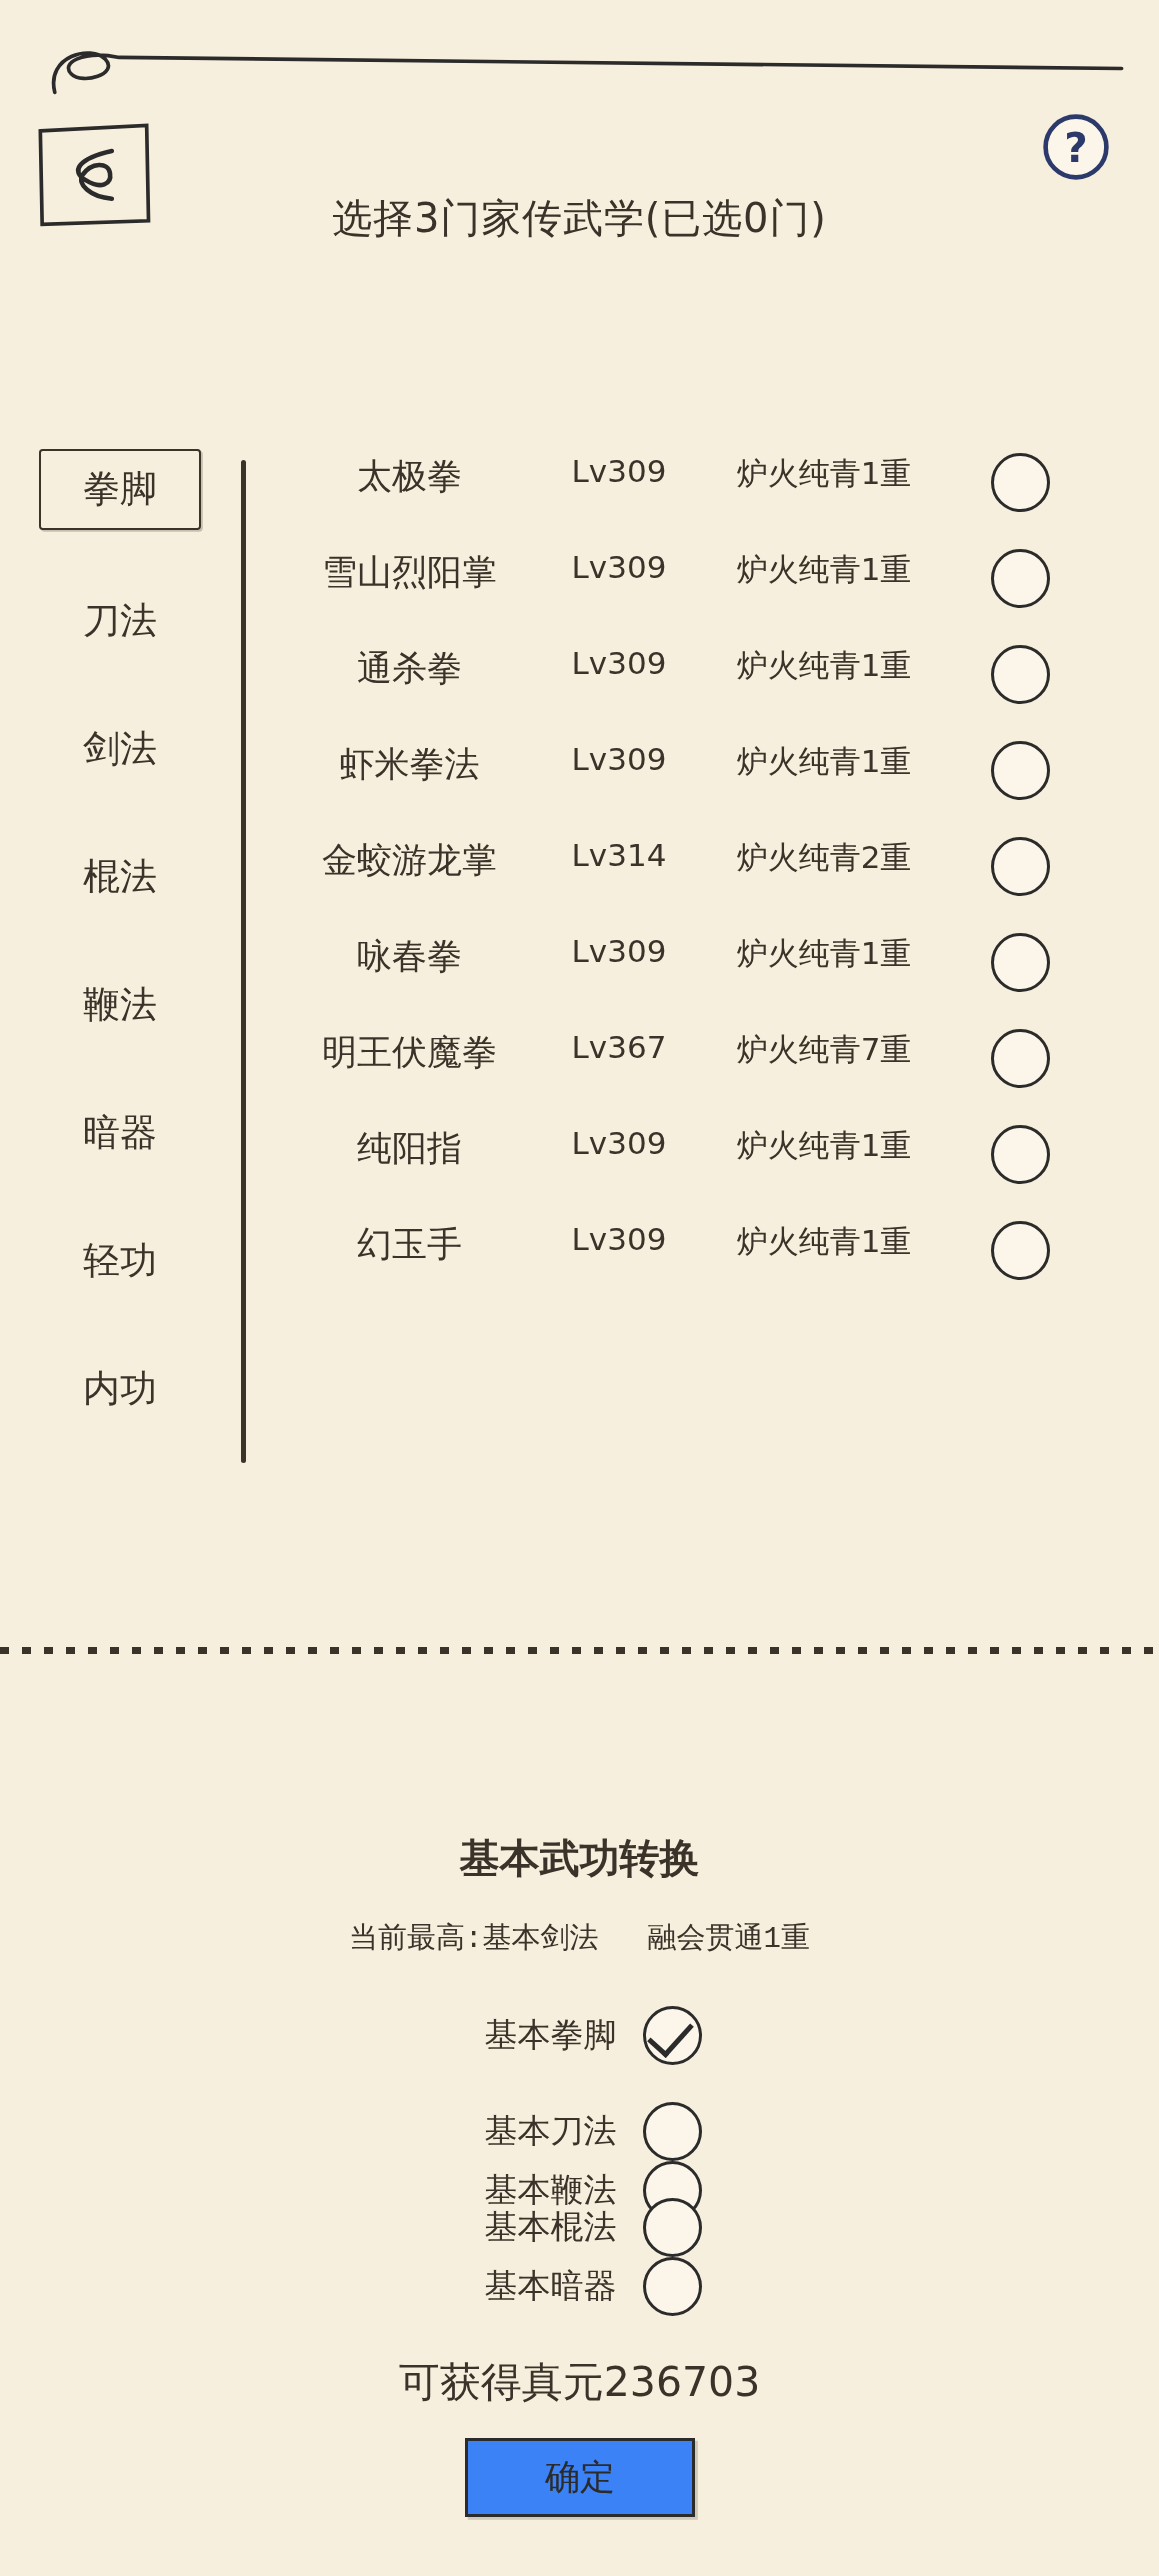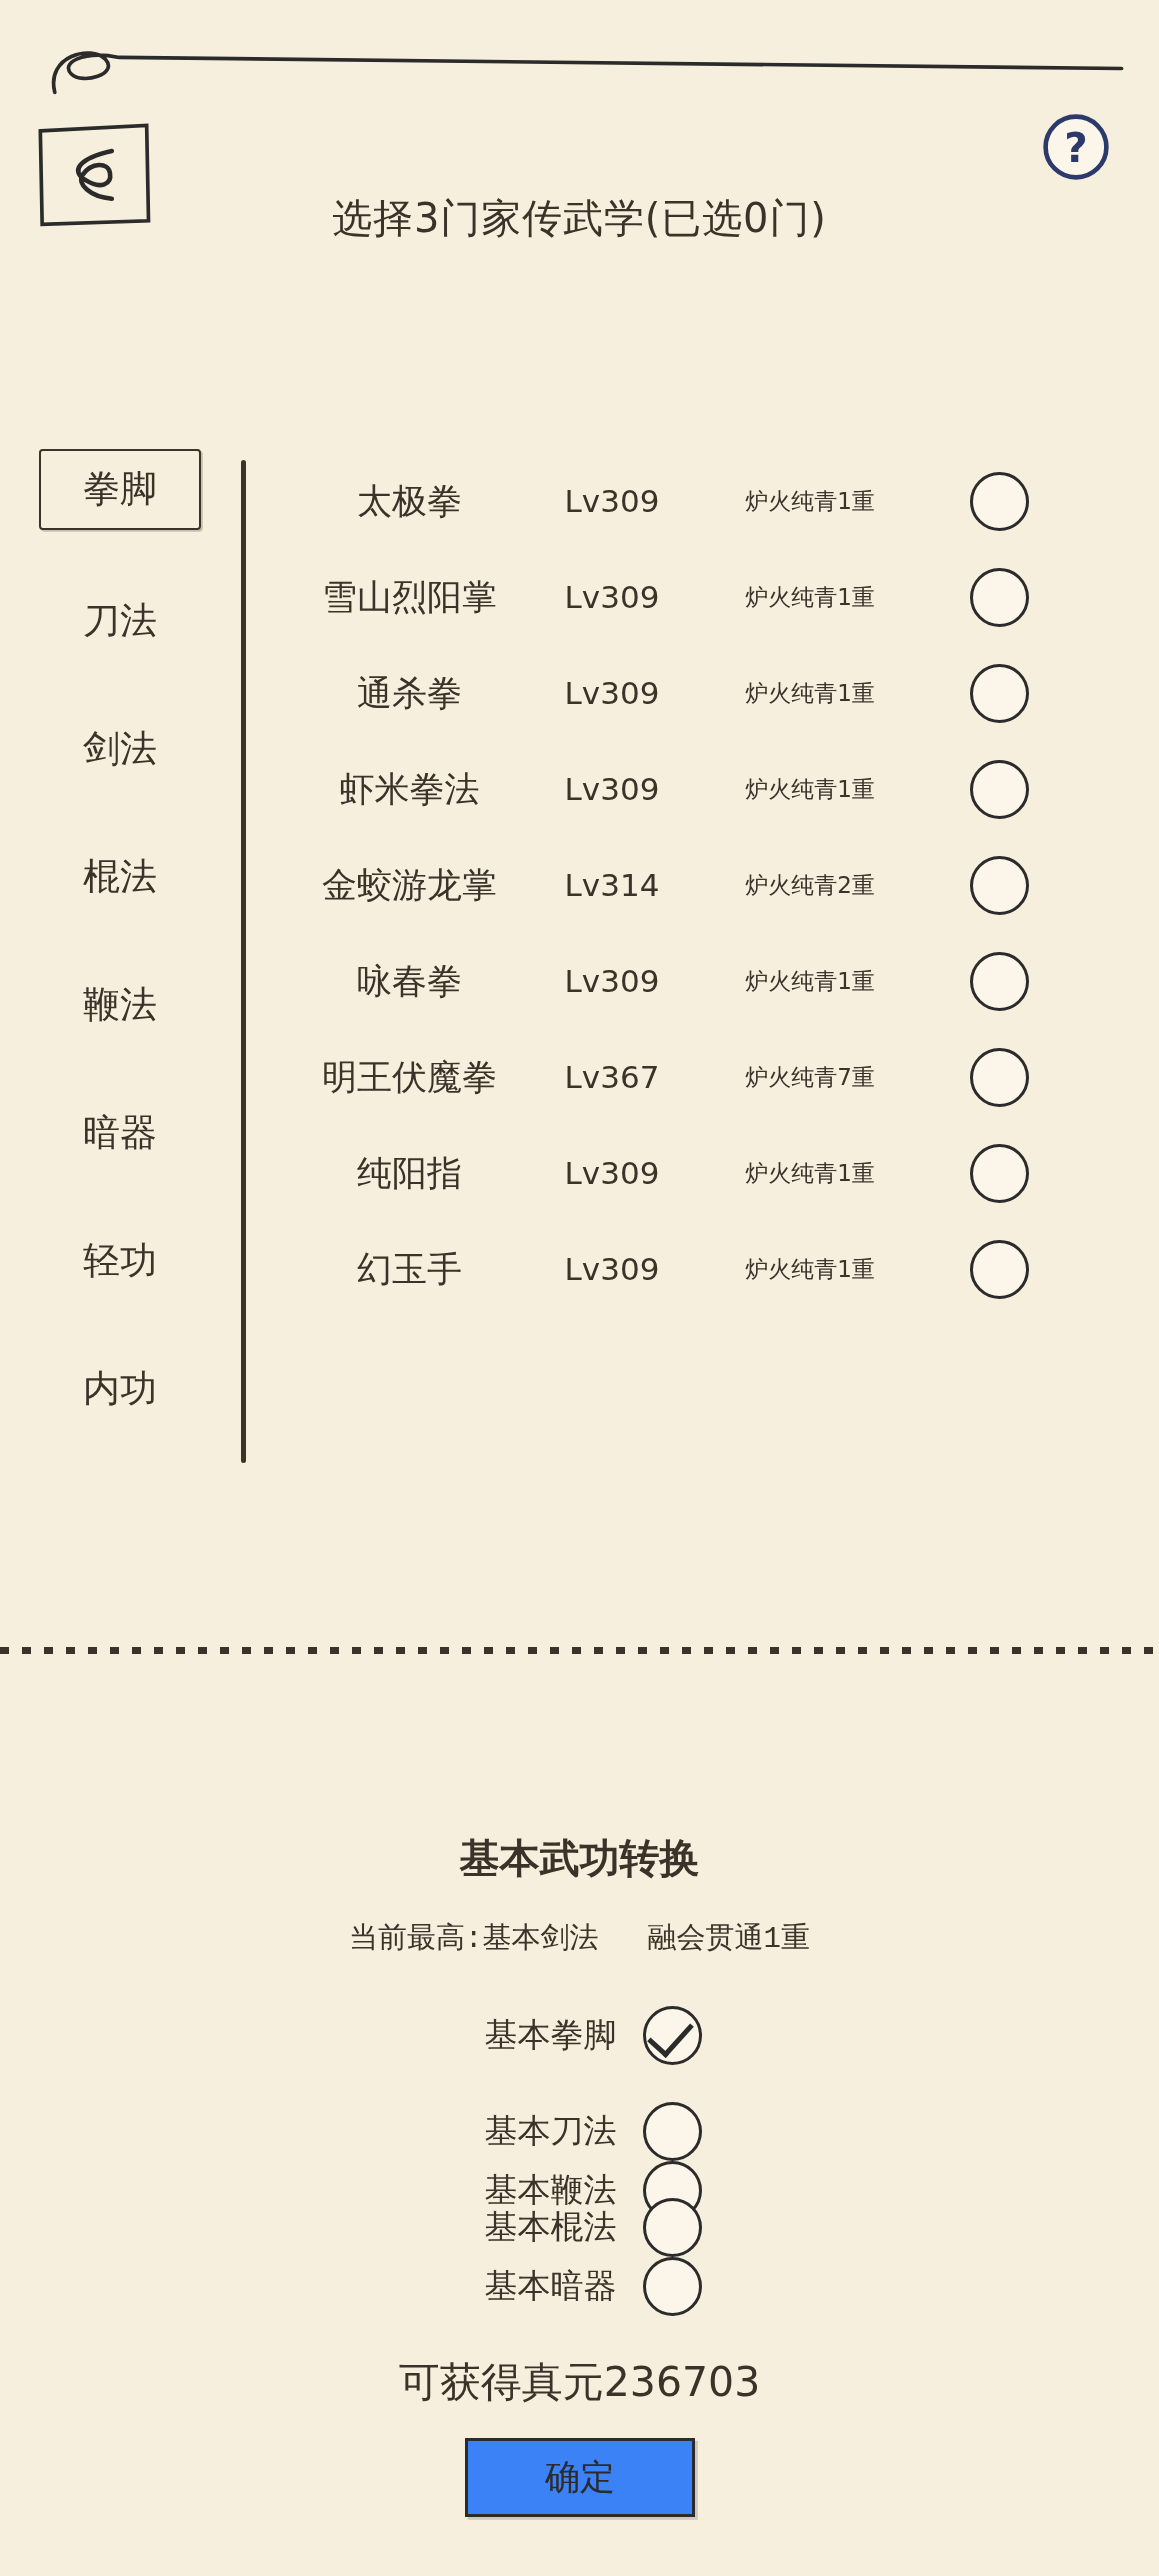--- a/index.html
+++ b/index.html
@@ -88,38 +88,38 @@
   
   .skill-list {
     position: absolute;
     left: 276px;
     top: 453px;
     width: 810px;
   }
   .skill-row {
     height: 96px;
     display: flex;
-    align-items: center;
+    gap: 7px;
   }
   .sk-name {
     width: 267px;
     text-align: center;
     font-size: 35px;
     color: #3a332a;
   }
   .sk-level {
     width: 138px;
     text-align: center;
     font-size: 31px;
     color: #3a332a;
   }
   .sk-grade {
     width: 258px;
     text-align: center;
-    font-size: 23px;
+    font-size: 31px;
     color: #3a332a;
   }
   .sk-check {
     width: 120px;
     display: flex;
     justify-content: center;
   }
   .circle {
     width: 59px;
     height: 59px;

